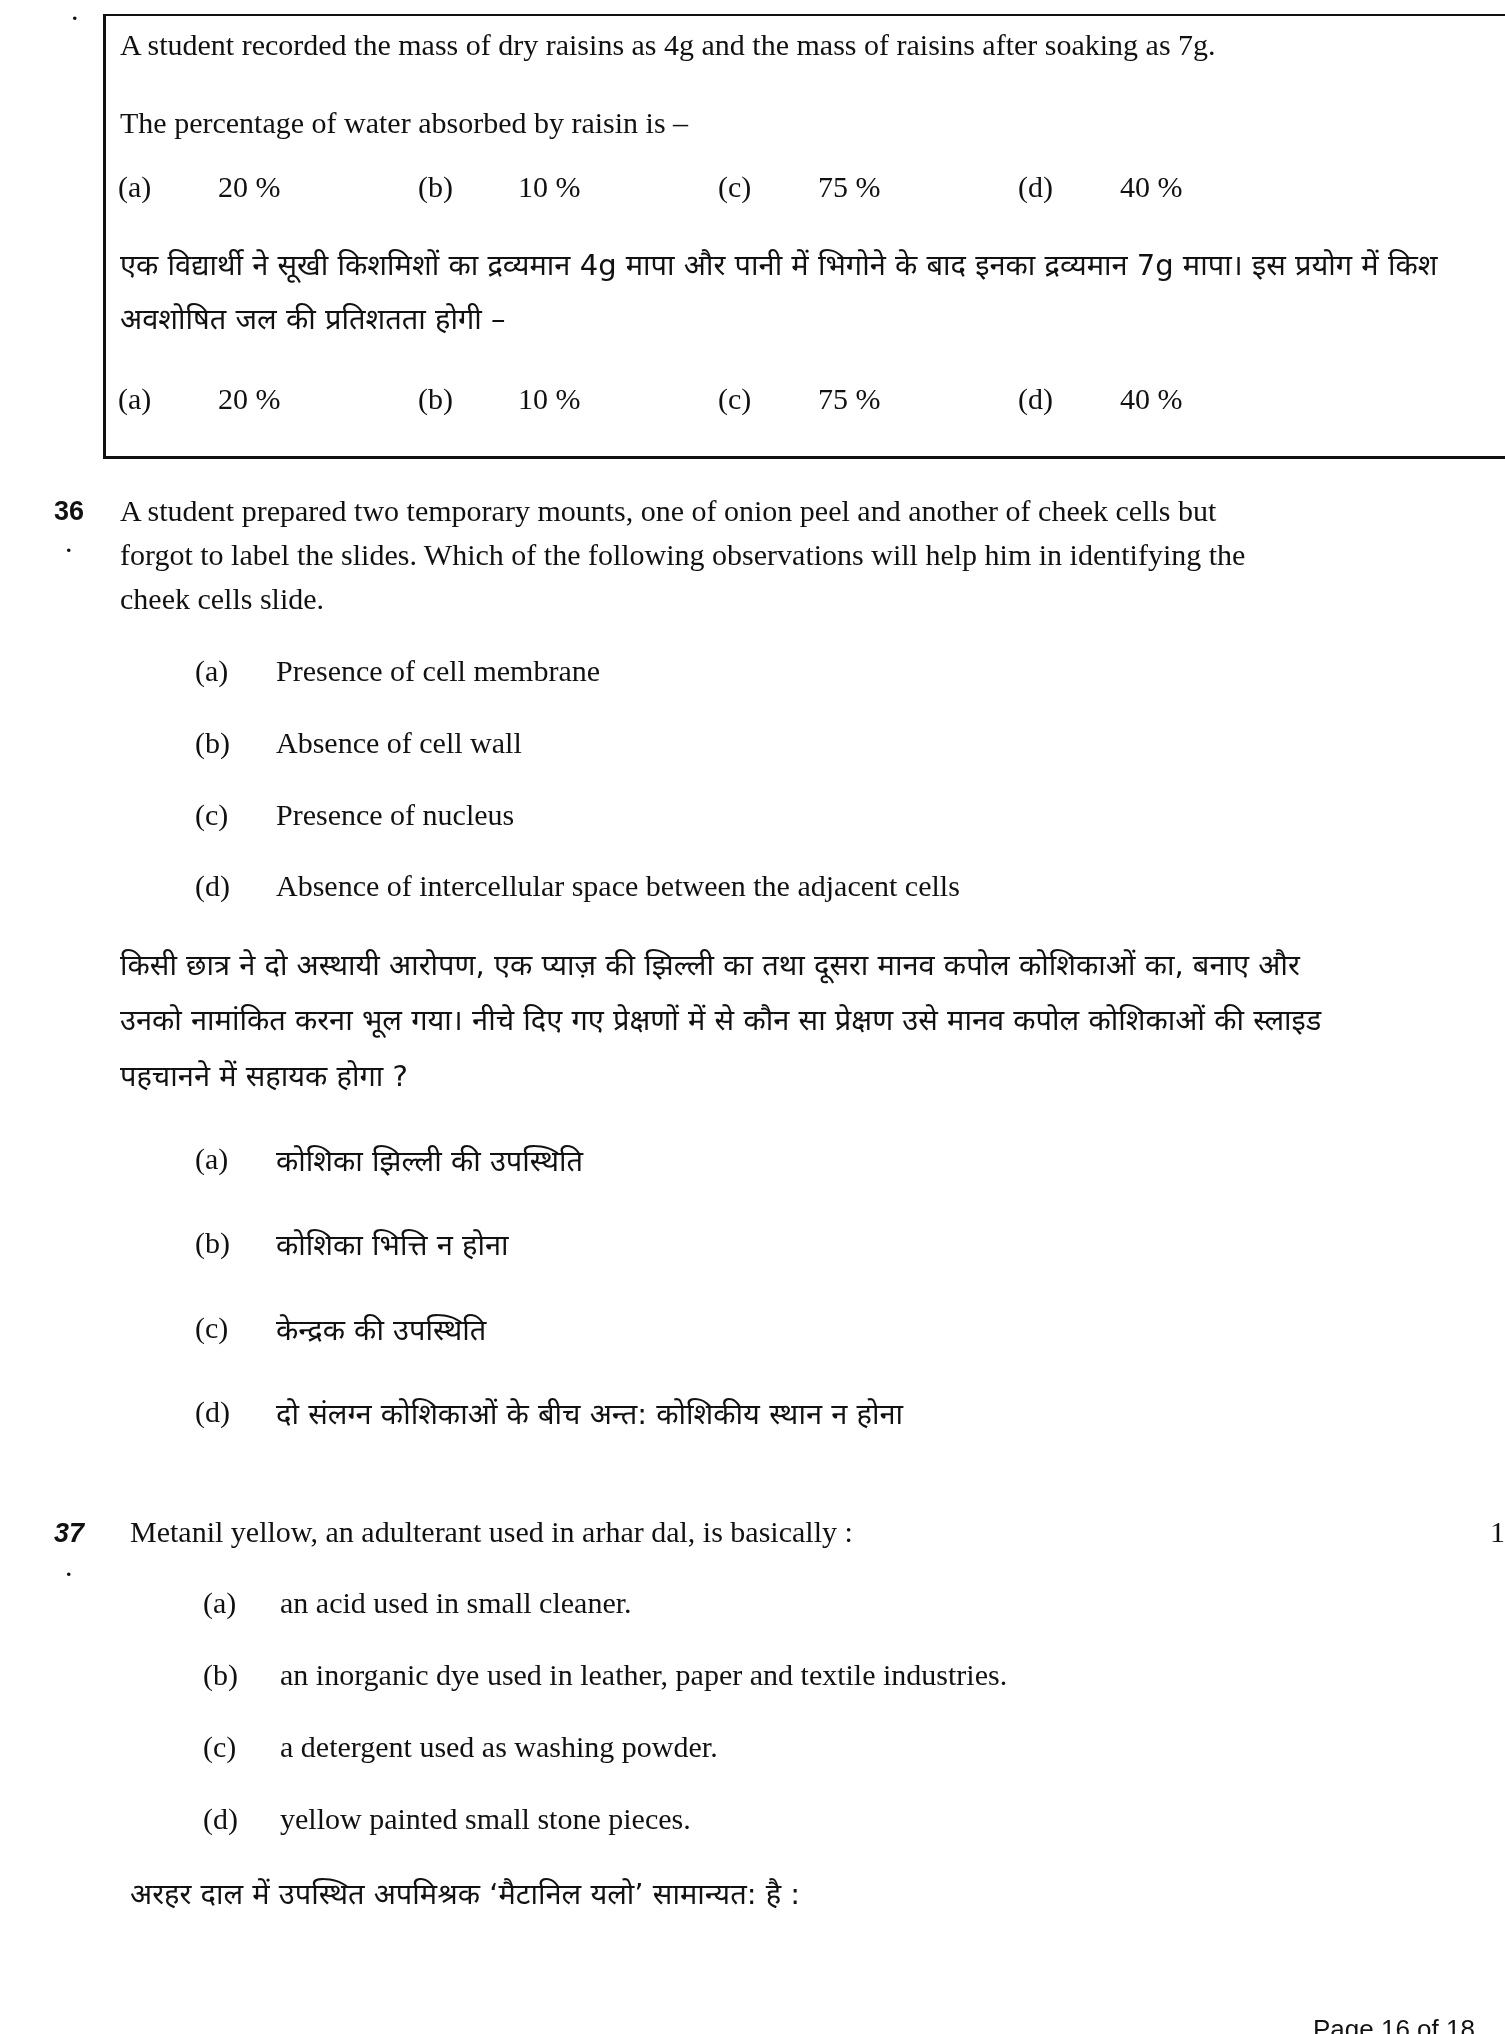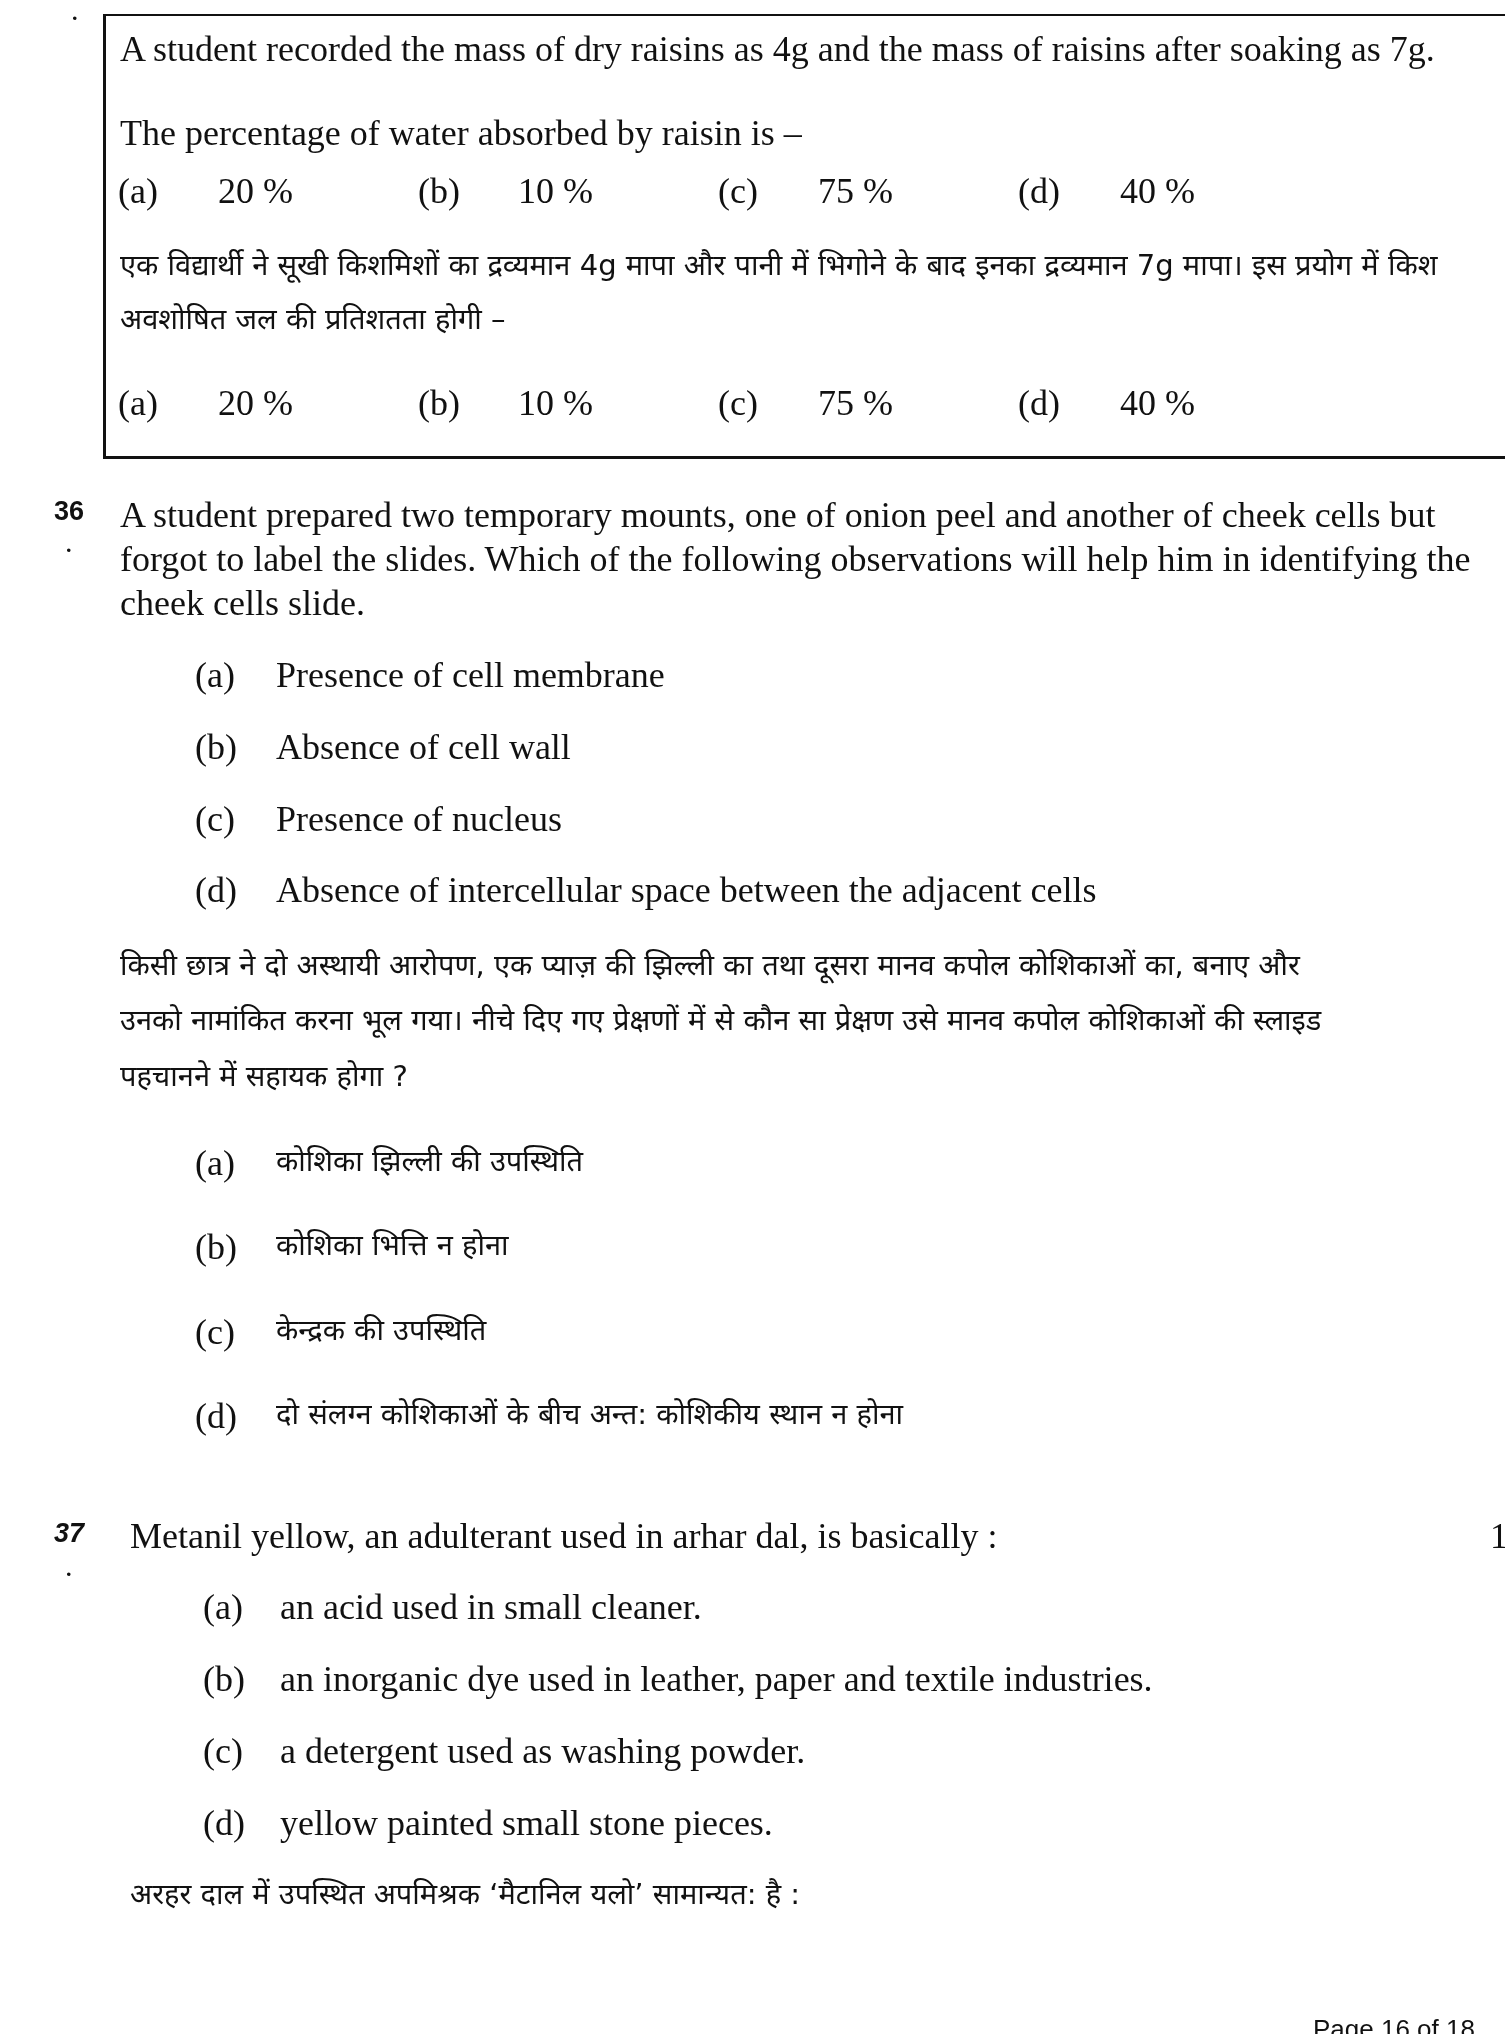--- a/index.html
+++ b/index.html
@@ -1,34 +1,34 @@
 <!DOCTYPE html>
 <html><head>
 <meta charset="utf-8">
 <style>
   html, body { margin:0; padding:0; background:#ffffff; }
   body { width:1505px; height:2034px; position:relative; overflow:hidden;
          font-family:"Liberation Serif","DejaVu Serif",serif; color:#111; }
   .abs { position:absolute; white-space:nowrap; }
-  .en { font-size:36px; }
+  .en { font-size:30px; }
   .hi { font-size:29px; font-family:"DejaVu Sans",sans-serif;text-align:right; }
   .qnum { font-family:"Liberation Sans","DejaVu Sans",sans-serif; font-weight:bold; font-size:27px; }
   .dot { font-size:22px; font-weight:bold; }
   .box { position:absolute; left:103px; top:14px; width:1420px; height:440px;
          border-left:3px solid #111; border-top:2px solid #111; border-bottom:3px solid #111; }
   .footer { font-family:"Liberation Sans","DejaVu Sans",sans-serif; font-size:26px; }
 </style>
 </head>
 <body>
 
 <span class="abs dot" style="left:72px;top:0px;">.</span>
 
 <div class="box"></div>
 <div class="abs en" style="left:120px;top:28px;">A student recorded the mass of dry raisins as 4g and the mass of raisins after soaking as 7g.</div>
-<div class="abs en" style="left:120px;top:112px;">The percentage of water absorbed by raisin is –</div>
+<div class="abs en" style="left:120px;top:106px;">The percentage of water absorbed by raisin is –</div>
 
 <div>
   <span class="abs en" style="left:118px;top:170px;">(a)</span>
   <span class="abs en" style="left:218px;top:170px;">20 %</span>
   <span class="abs en" style="left:418px;top:170px;">(b)</span>
   <span class="abs en" style="left:518px;top:170px;">10 %</span>
   <span class="abs en" style="left:718px;top:170px;">(c)</span>
   <span class="abs en" style="left:818px;top:170px;">75 %</span>
   <span class="abs en" style="left:1018px;top:170px;">(d)</span>
   <span class="abs en" style="left:1120px;top:170px;">40 %</span>

